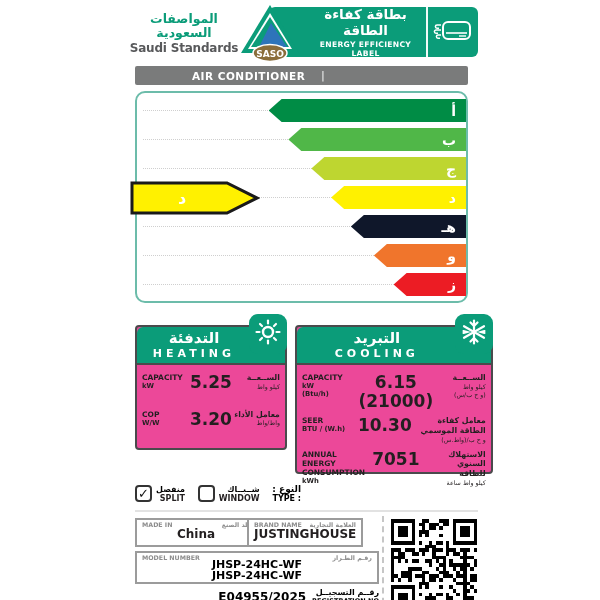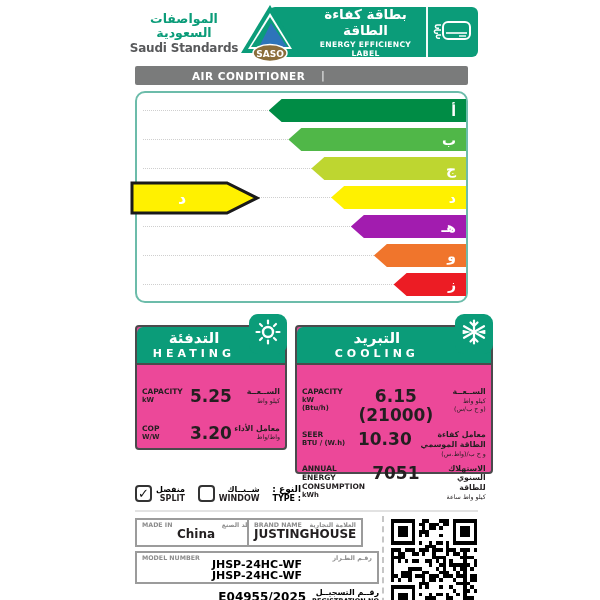--- a/index.html
+++ b/index.html
@@ -44,21 +44,21 @@
   .panels { display:flex; gap:8px; margin:22px 8px 0 14px; align-items:flex-start; }
   .panel { position:relative; border:2px solid #4a4a4c; border-radius:4px; background:#ec4899; }
   .panel-heating { width:160px; height:125px; }
   .panel-cooling { flex:1; height:149px; }
   .panel-tab { position:absolute; top:-13px; right:-2px; width:38px; height:40px; background:#0b9c79;
                border-radius:9px; z-index:2; display:flex; justify-content:center; padding-top:5px; }
   .panel-header { background:#0b9c79; border-radius:6px 6px 0 0; border-bottom:2px solid #4a4a4c;
                   text-align:center; color:#fff; padding:3px 40px 3px 6px; height:38px; }
   .panel-title-ar { font-size:15px; font-weight:bold; line-height:1.1; }
   .panel-title-en { font-size:11px; font-weight:bold; letter-spacing:4px; }
-  .rowset { padding:22px 5px 0 5px; }
+  .rowset { padding:8px 5px 0 5px; }
   .vrow { display:flex; align-items:flex-start; }
   .col-en { width:48px; text-align:left; }
   .col-en .lb { font-size:7.5px; font-weight:bold; color:#231f20; line-height:1.2; }
   .col-en .un { font-size:6.8px; font-weight:bold; color:#231f20; line-height:1.2; }
   .col-val { flex:1; text-align:center; font-size:17px; font-weight:bold; color:#231f20; line-height:1.1; }
   .col-ar { width:48px; text-align:right; direction:rtl; }
   .col-ar .lb { font-size:7.8px; font-weight:bold; color:#231f20; line-height:1.25; }
   .col-ar .un { font-size:6.3px; color:#231f20; line-height:1.25; }
   .panel-heating .vrow.r1 { margin-bottom:18px; }
   .panel-cooling .vrow { margin-bottom:6px; }
@@ -161,21 +161,21 @@
             </div>
           </div>
           <div class="grade-row">
             <div class="grade-dots"></div>
             <div class="grade-arrow" style="width: 41%; background: rgb(255, 241, 0);">
               <span class="grade-letter">د</span>
             </div>
           </div>
           <div class="grade-row">
             <div class="grade-dots"></div>
-            <div class="grade-arrow" style="width: 35%; background: #a21caf;">
+            <div class="grade-arrow" style="width: 35%; background: #0f172a;">
               <span class="grade-letter">هـ</span>
             </div>
           </div>
           <div class="grade-row">
             <div class="grade-dots"></div>
             <div class="grade-arrow" style="width: 28%; background: rgb(240, 117, 44);">
               <span class="grade-letter">و</span>
             </div>
           </div>
           <div class="grade-row">

